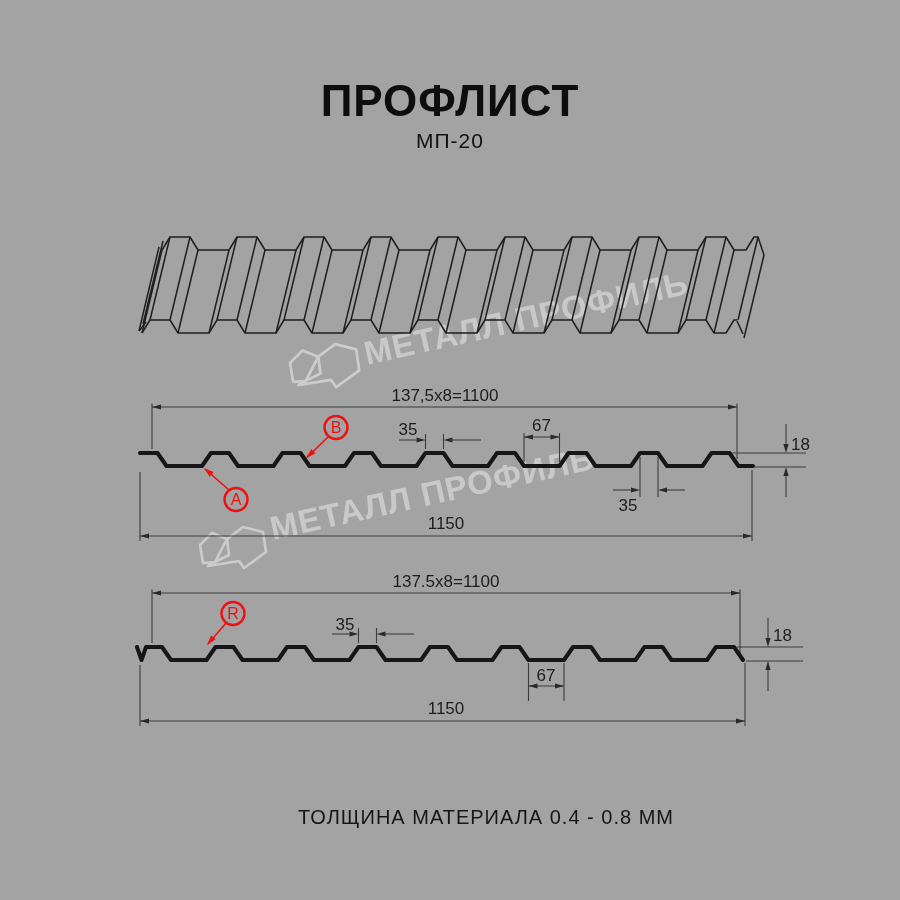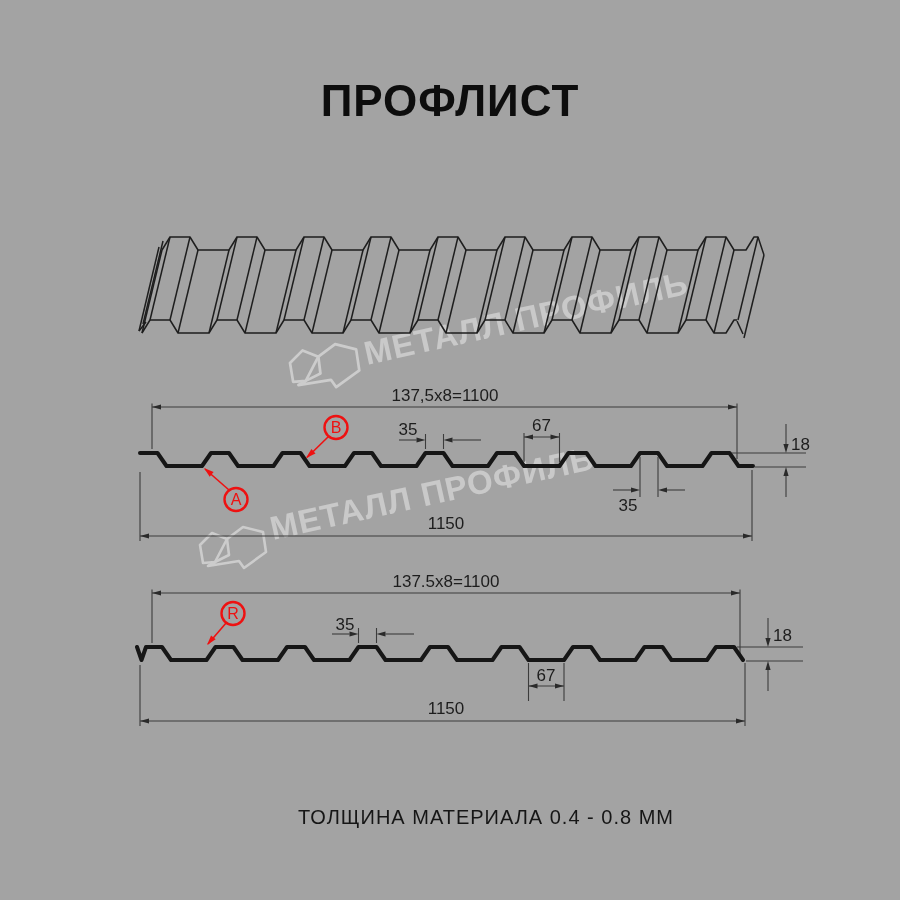--- a/index.html
+++ b/index.html
@@ -23,20 +23,21 @@
   .wm{fill:none;stroke:#cccccc;stroke-width:2.6;stroke-linejoin:round;}
   .wm-text{font-family:"Liberation Sans",sans-serif;font-size:33px;font-weight:700;
            letter-spacing:1px;fill:#c9c9c9;}
 </style>
 </head>
 <body>
 
 <div class="page">
 
   <div class="title">ПРОФЛИСТ</div>
+  <div class="subtitle">МП-20</div>
 
   <svg width="900" height="900" viewBox="0 0 900 900">
 
     <g>
       <g transform="translate(290,342) scale(1.05)">
         <path class="wm" d="M3,38 L0,20 L12,8 L27,14 L29,30 L15,37 Z"></path>
         <path class="wm" d="M15,37 L27,14 L43,2 L63,7 L66,27 L44,43 L39,36 L8,41 Z"></path>
       </g>
       <text class="wm-text" x="367" y="365" transform="rotate(-12.5 367 365)">МЕТАЛЛ ПРОФИЛЬ</text>
     </g>

